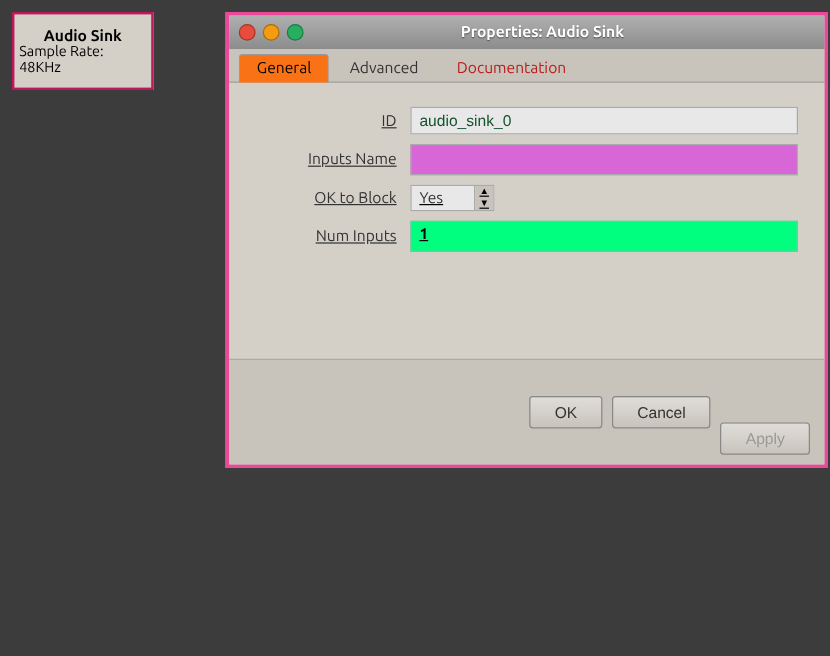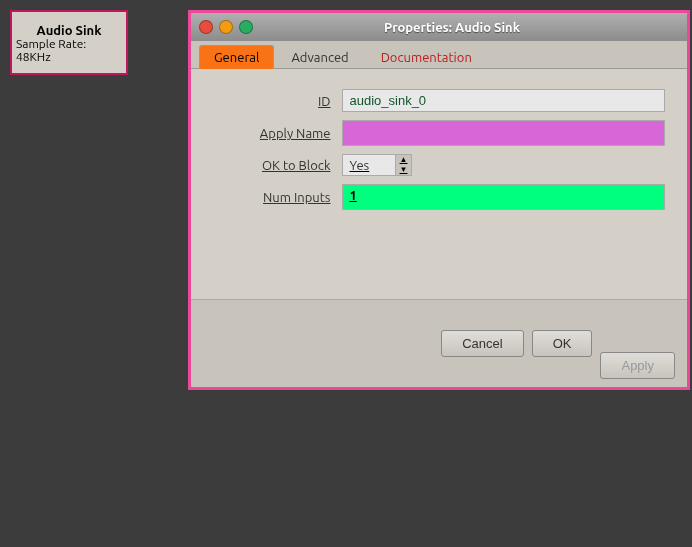--- a/index.html
+++ b/index.html
@@ -280,21 +280,21 @@
   <div class="content">
     <table class="form-table">
       <tbody>
           <tr>
         <td>ID</td>
         <td>
           <input class="field-id" type="text" readonly="" value="audio_sink_0" style="">
         </td>
       </tr>
       <tr>
-        <td>Apply Name</td>
+        <td>Inputs Name</td>
         <td>
           <div class="field-device"></div>
         </td>
       </tr>
       <tr>
         <td>OK to Block</td>
         <td>
           <div class="spinbox-wrap">
             <span class="spinbox-value">Yes</span>
             <div class="spinbox-arrows">
@@ -308,18 +308,18 @@
         <td>Num Inputs</td>
         <td>
           <div class="field-num">1</div>
         </td>
       </tr>
     </tbody>
       </table>
   </div>
 
   <div class="button-bar">
+    <button class="btn">OK</button>
     <button class="btn">Cancel</button>
-    <button class="btn">OK</button>
     <button class="btn disabled">Apply</button>
   </div>
 
 </div>
 
 </body></html>

